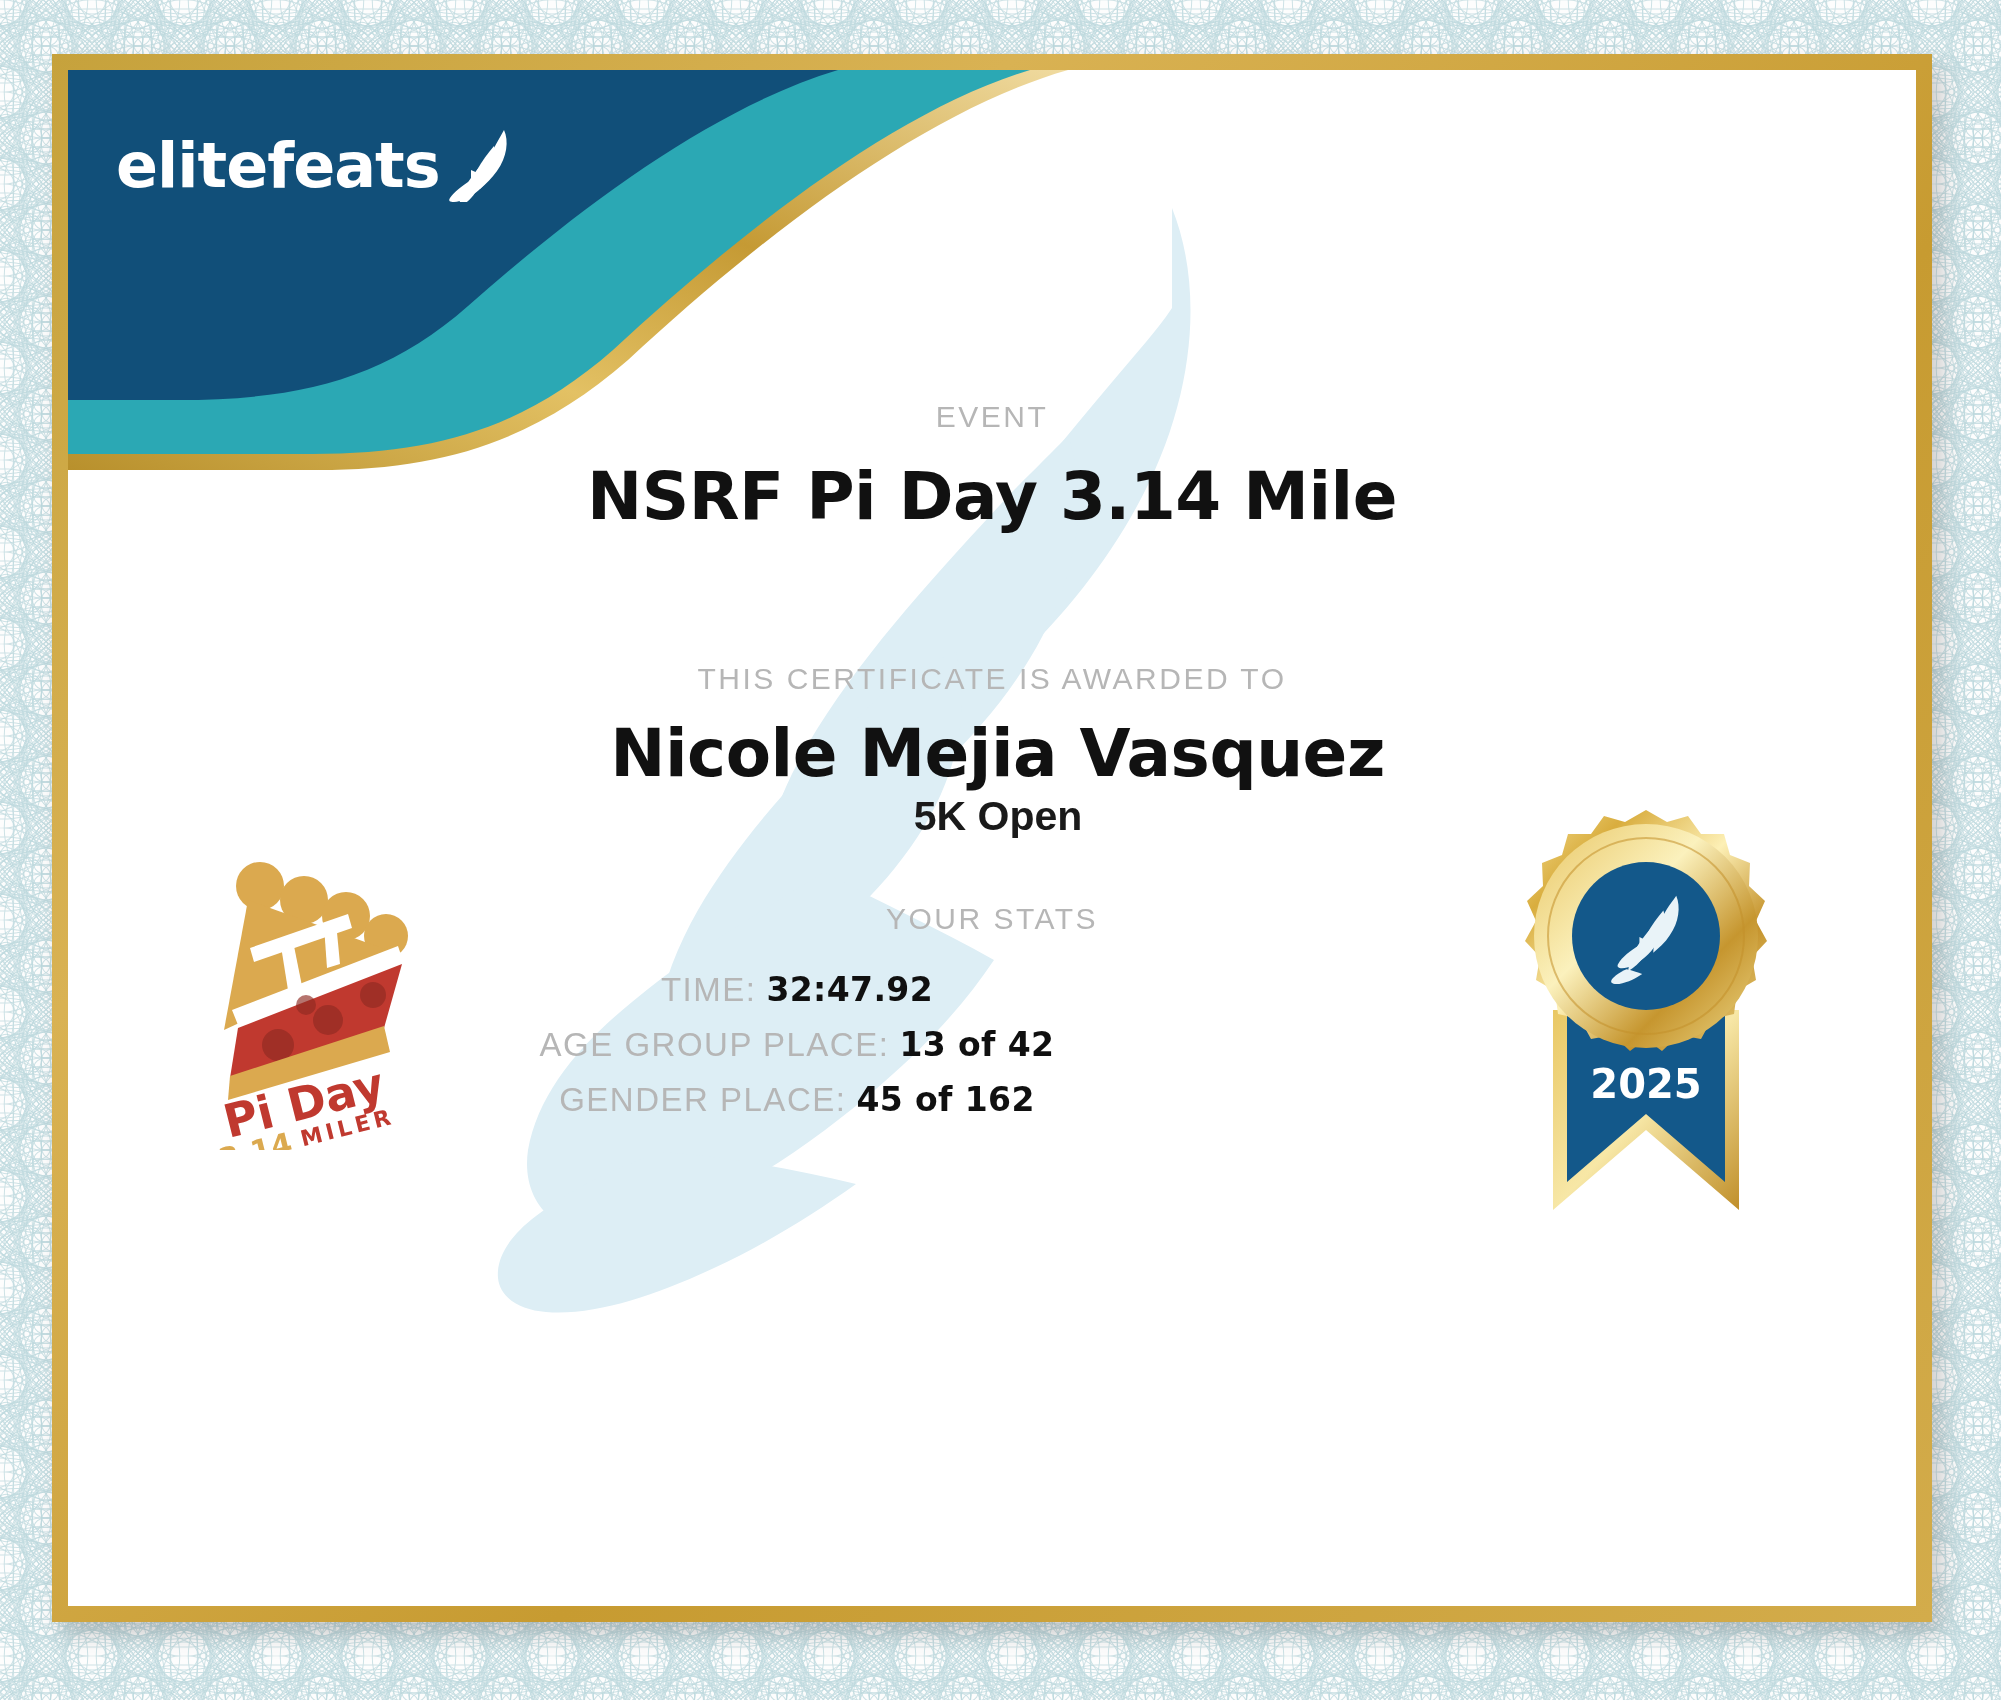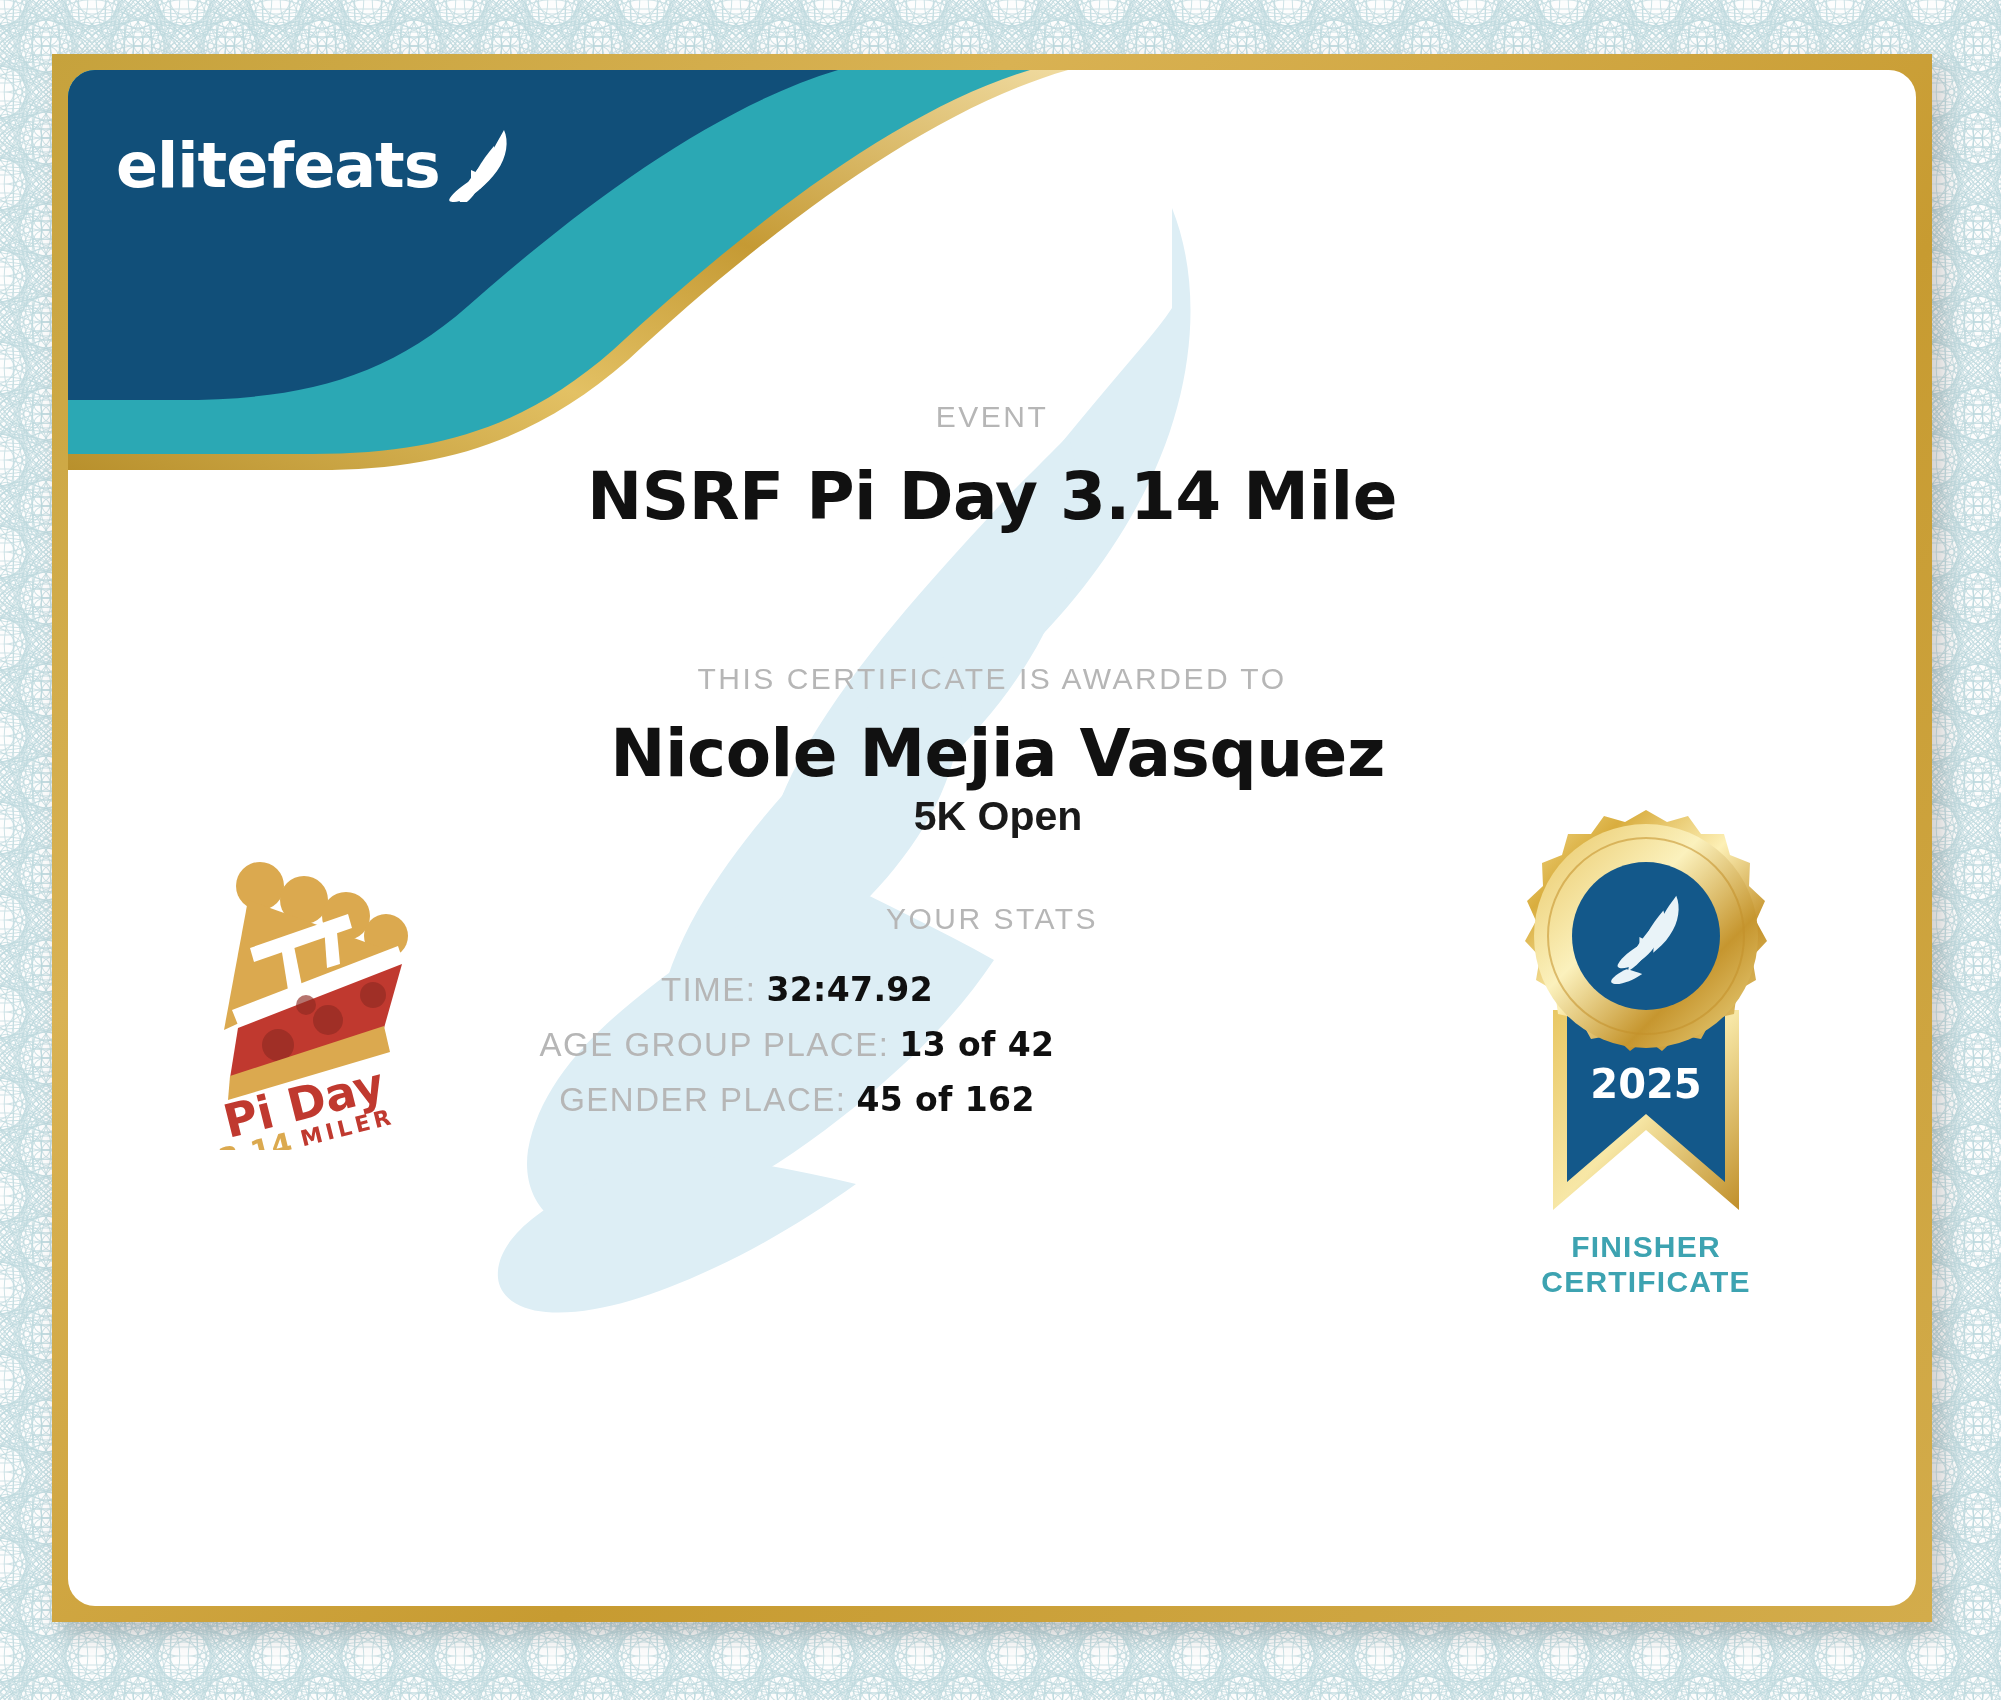--- a/index.html
+++ b/index.html
@@ -31,21 +31,20 @@
     background-image:linear-gradient(135deg,#c6a23c 0%,#d9b253 28%,#c79b31 60%,#d3ac4b 100%);
     padding:16px;
     box-sizing:border-box;
     box-shadow:10px 12px 22px rgba(90,90,90,.30);
   }
   #card-inner{
     position:relative;
     width:100%;height:100%;
     background:#ffffff;
     overflow:hidden;
-    border-radius:27px;
   }
 
   
   .swoosh{position:absolute;top:0;left:0;}
 
   
   #watermark{
     position:absolute;
     left:400px;top:110px;
     width:880px;height:1180px;
@@ -330,24 +329,20 @@
           <g transform="translate(-36,-58) scale(0.92)" fill="#e9f3f8">
             <path d="M72 4c5 12 3 29-7 43-5 8-12 14-18 19 0-10 3-20 8-30C56 24 66 13 72 4z"></path>
             <path d="M58 20c4 11 1 25-8 37-5 7-12 12-18 16 0-8 3-18 8-27 5-10 12-19 18-26z"></path>
             <path d="M44 40c3 9 0 21-7 30-5 7-11 12-17 16 0-7 3-15 7-23 5-8 11-16 17-23z"></path>
             <path d="M32 58C22 64 13 71 9 78c-2 3 0 5 4 5 7 0 17-5 25-12 5-4 9-9 11-13-6-3-11-6-17-9z"></path>
             <path d="M18 84c-7 3-13 7-16 11-2 3 0 5 5 5 8 0 19-5 28-11-6-2-12-4-17-5z"></path>
           </g>
         </g>
       </svg>
 
-      <div id="medal-caption">
-        <span>FINISHER</span>
-        <span>CERTIFICATE</span>
-      </div>
 
       <div id="content">
         <div class="label-kicker" id="event-kicker">EVENT</div>
         <div class="big-title" id="event-name">NSRF Pi Day 3.14 Mile</div>
 
         <div class="label-kicker" id="award-kicker">THIS CERTIFICATE IS AWARDED TO</div>
         <div class="big-title" id="person-name">Nicole Mejia Vasquez</div>
         <div class="sub-line" id="person-div">5K Open</div>
 
         <div class="label-kicker" id="stats-kicker">YOUR STATS</div>

